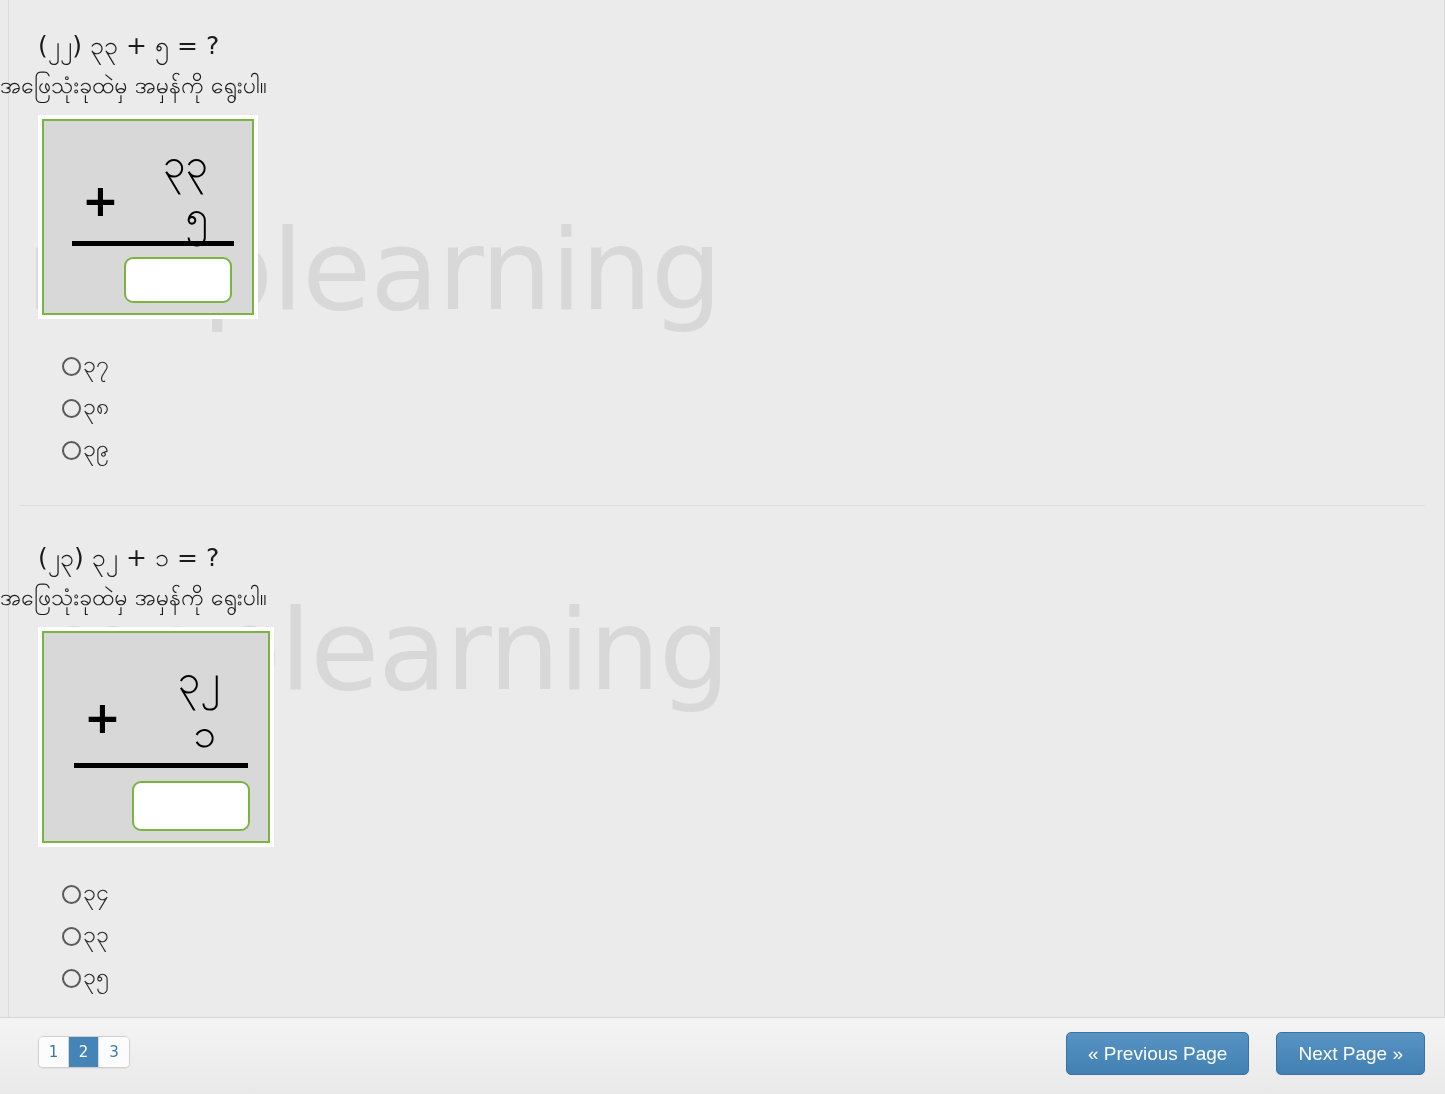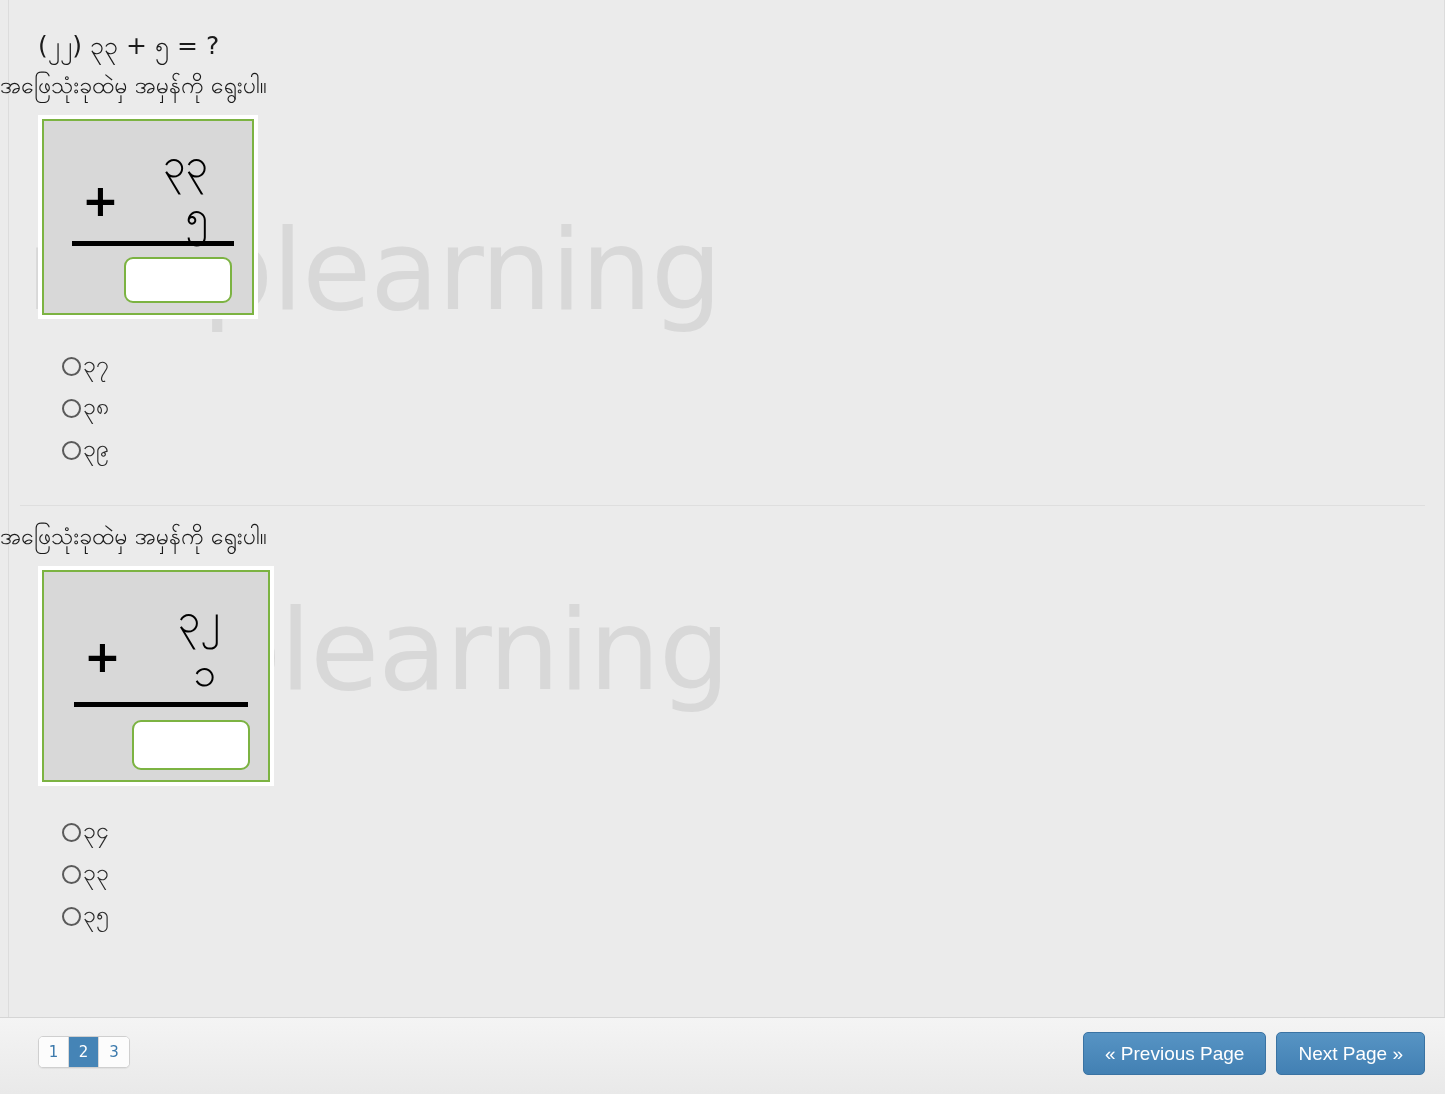--- a/index.html
+++ b/index.html
@@ -208,21 +208,21 @@
     text-align: center;
     font-size: 18px;
     font-weight: 700;
     color: #3b3b3b;
   }
 
   .nav-buttons {
     position: absolute;
     right: 20px; top: 14px;
     display: flex;
-    gap: 10px;
+    gap: 27px;
   }
   .nav-btn {
     background: linear-gradient(to bottom, #5794c4 0%, #4280b3 100%);
     border: 1px solid #3a73a3;
     border-radius: 5px;
     color: #ffffff;
     font-size: 19px;
     padding: 11px 21px;
     cursor: pointer;
     line-height: 1;
@@ -268,20 +268,21 @@
         <div class="option-row">
           <span class="radio"></span>
           <span class="option-label">၃၉</span>
         </div>
       </div>
     </div>
 
     <div class="divider"></div>
 
     <div class="question q2">
+      <div class="q-title">(၂၃) ၃၂ + ၁ = ?</div>
       <div class="q-instruction">အဖြေသုံးခုထဲမှ အမှန်ကို ရွေးပါ။</div>
 
       <div class="sum-card card-2">
         <div class="sum-inner">
           <div class="sum-plus">+</div>
           <div class="sum-top">၃၂</div>
           <div class="sum-bottom">၁</div>
           <div class="sum-rule"></div>
           <div class="sum-answer"></div>
         </div>

